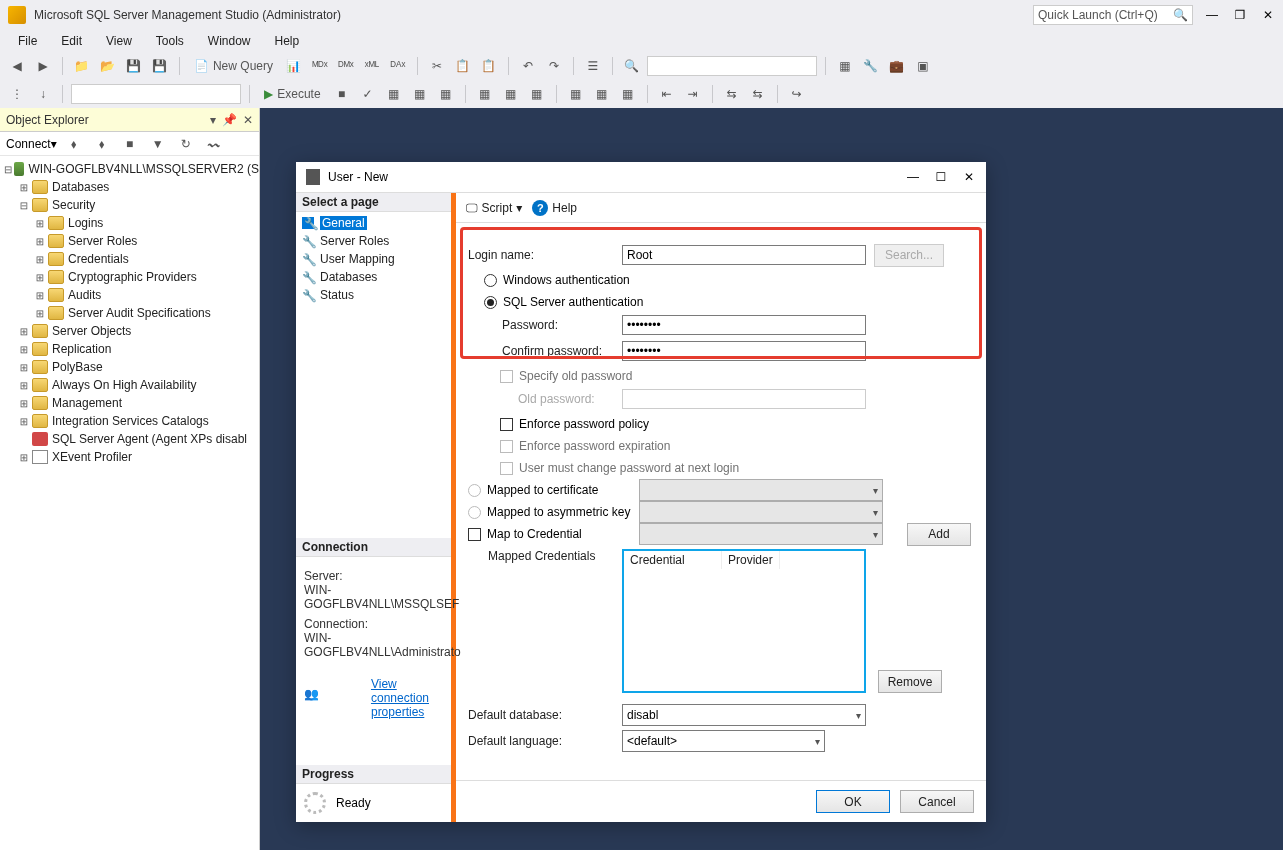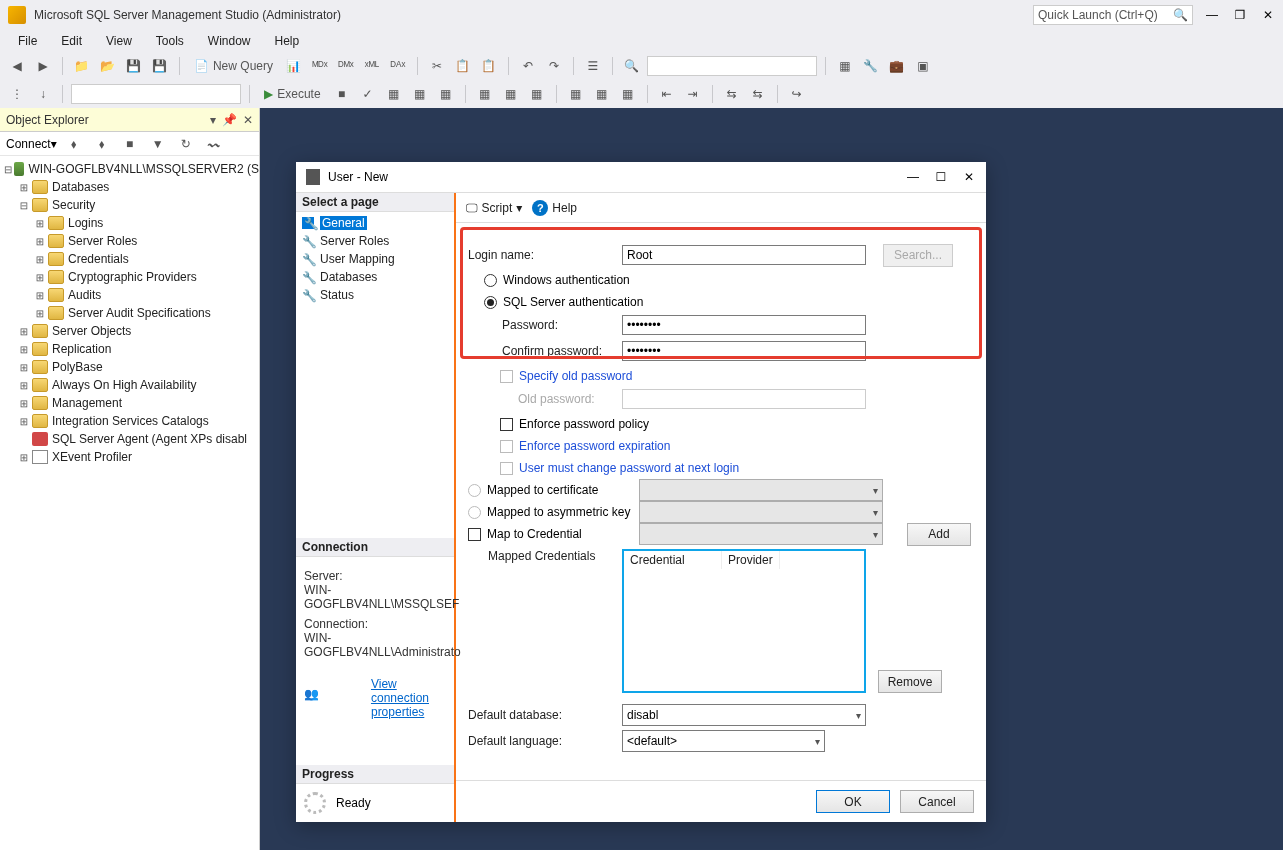--- a/index.html
+++ b/index.html
@@ -45,21 +45,21 @@
 
 .content-area { flex: 1; position: relative; background: #293955; }
 
 
 .dialog { position: absolute; left: 36px; top: 54px; width: 690px; height: 660px; background: #fff; box-shadow: 0 4px 20px rgba(0,0,0,0.3); display: flex; flex-direction: column; }
 .dialog-titlebar { height: 30px; display: flex; align-items: center; padding: 0 10px; }
 .dialog-icon { width: 14px; height: 16px; background:#555; margin-right: 8px; }
 .dialog-title { flex: 1; color: #000; }
 .dlg-ctrls { display: flex; gap: 14px; }
 .dlg-body { flex: 1; display: flex; border-top: 1px solid #ddd; overflow: hidden; }
-.dlg-left { width: 160px; border-right: 2px solid #f97316; display: flex; flex-direction: column; }
+.dlg-left { width: 160px; border-right: 5px solid #f97316; display: flex; flex-direction: column; }
 .panel-header { background: #eeeef2; padding: 2px 6px; font-weight: 600; color: #222; border-bottom: 1px solid #ddd; }
 .page-list { padding: 2px 0; }
 .page-item { display: flex; align-items: center; height: 18px; padding: 0 6px; gap: 6px; color: #222; }
 .page-item.selected span { background: #0078d7; color: #fff; padding: 0 2px; }
 .page-icon { width: 12px; height: 12px; color:#555; }
 .conn-section { margin-top: auto; }
 .conn-body { padding: 6px 8px; color: #222; font-size: 11px; }
 .conn-body .lbl { color:#333; margin-top:6px; }
 .conn-body .val { color:#333; }
 .conn-link { color: #0066cc; text-decoration: underline; display: inline-block; margin-top: 8px; margin-left: 46px; }
@@ -75,26 +75,26 @@
 .form-area { flex: 1; padding: 14px 12px; position: relative; overflow: hidden; }
 .highlight-box { position: absolute; border: 3px solid #e53c2e; border-radius: 4px; left: 4px; top: 4px; right: 4px; height: 132px; pointer-events: none; }
 .form-row { display: flex; align-items: center; height: 24px; margin-bottom: 2px; }
 .form-label { width: 154px; color: #222; }
 .form-label.indent { padding-left: 34px; }
 .form-label.disabled { color: #a9a9a9; }
 .form-input { width: 244px; height: 20px; border: 1px solid #7a7a7a; padding: 0 4px; font-size: 12px; }
 .form-input.wide { width: 244px; }
 .form-input.disabled { background: #fff; border-color: #ccc; color: #aaa; }
 .btn { height: 23px; padding: 0 14px; border: 1px solid #adadad; background: linear-gradient(#f7f7f7,#e5e5e5); color: #222; display: inline-flex; align-items: center; justify-content: center; }
-.btn.disabled { color: #a9a9a9; background: #efefef; border-color: #ccc; margin-left: 9px; }
+.btn.disabled { color: #a9a9a9; background: #efefef; border-color: #ccc; }
 .btn.primary { border-color: #0078d7; }
 .radio-row, .check-row { display: flex; align-items: center; height: 22px; gap: 6px; }
 .radio-row.indent { padding-left: 16px; }
 .check-row.indent { padding-left: 32px; }
-.check-row.disabled { color: #1d4ed8; }
+.check-row.disabled { color: #737373; }
 .radio { width: 13px; height: 13px; border: 1px solid #333; border-radius: 50%; display: inline-flex; align-items: center; justify-content: center; }
 .radio.checked::after { content: ""; width: 7px; height: 7px; background: #222; border-radius: 50%; }
 .radio.disabled { border-color: #bbb; }
 .checkbox { width: 13px; height: 13px; border: 1px solid #333; background: #fff; }
 .checkbox.disabled { border-color: #bbb; }
 .combo { height: 22px; border: 1px solid #7a7a7a; background: #fff; display: flex; align-items: center; justify-content: space-between; padding: 0 4px; }
 .combo.disabled { background: #e6e6e6; border-color: #adadad; color: #666; }
 .combo .chev { color: #555; font-size: 10px; }
 .cred-table { width: 244px; height: 144px; border: 2px solid #0ea5e9; background: #fff; }
 .cred-table-header { display: flex; }

